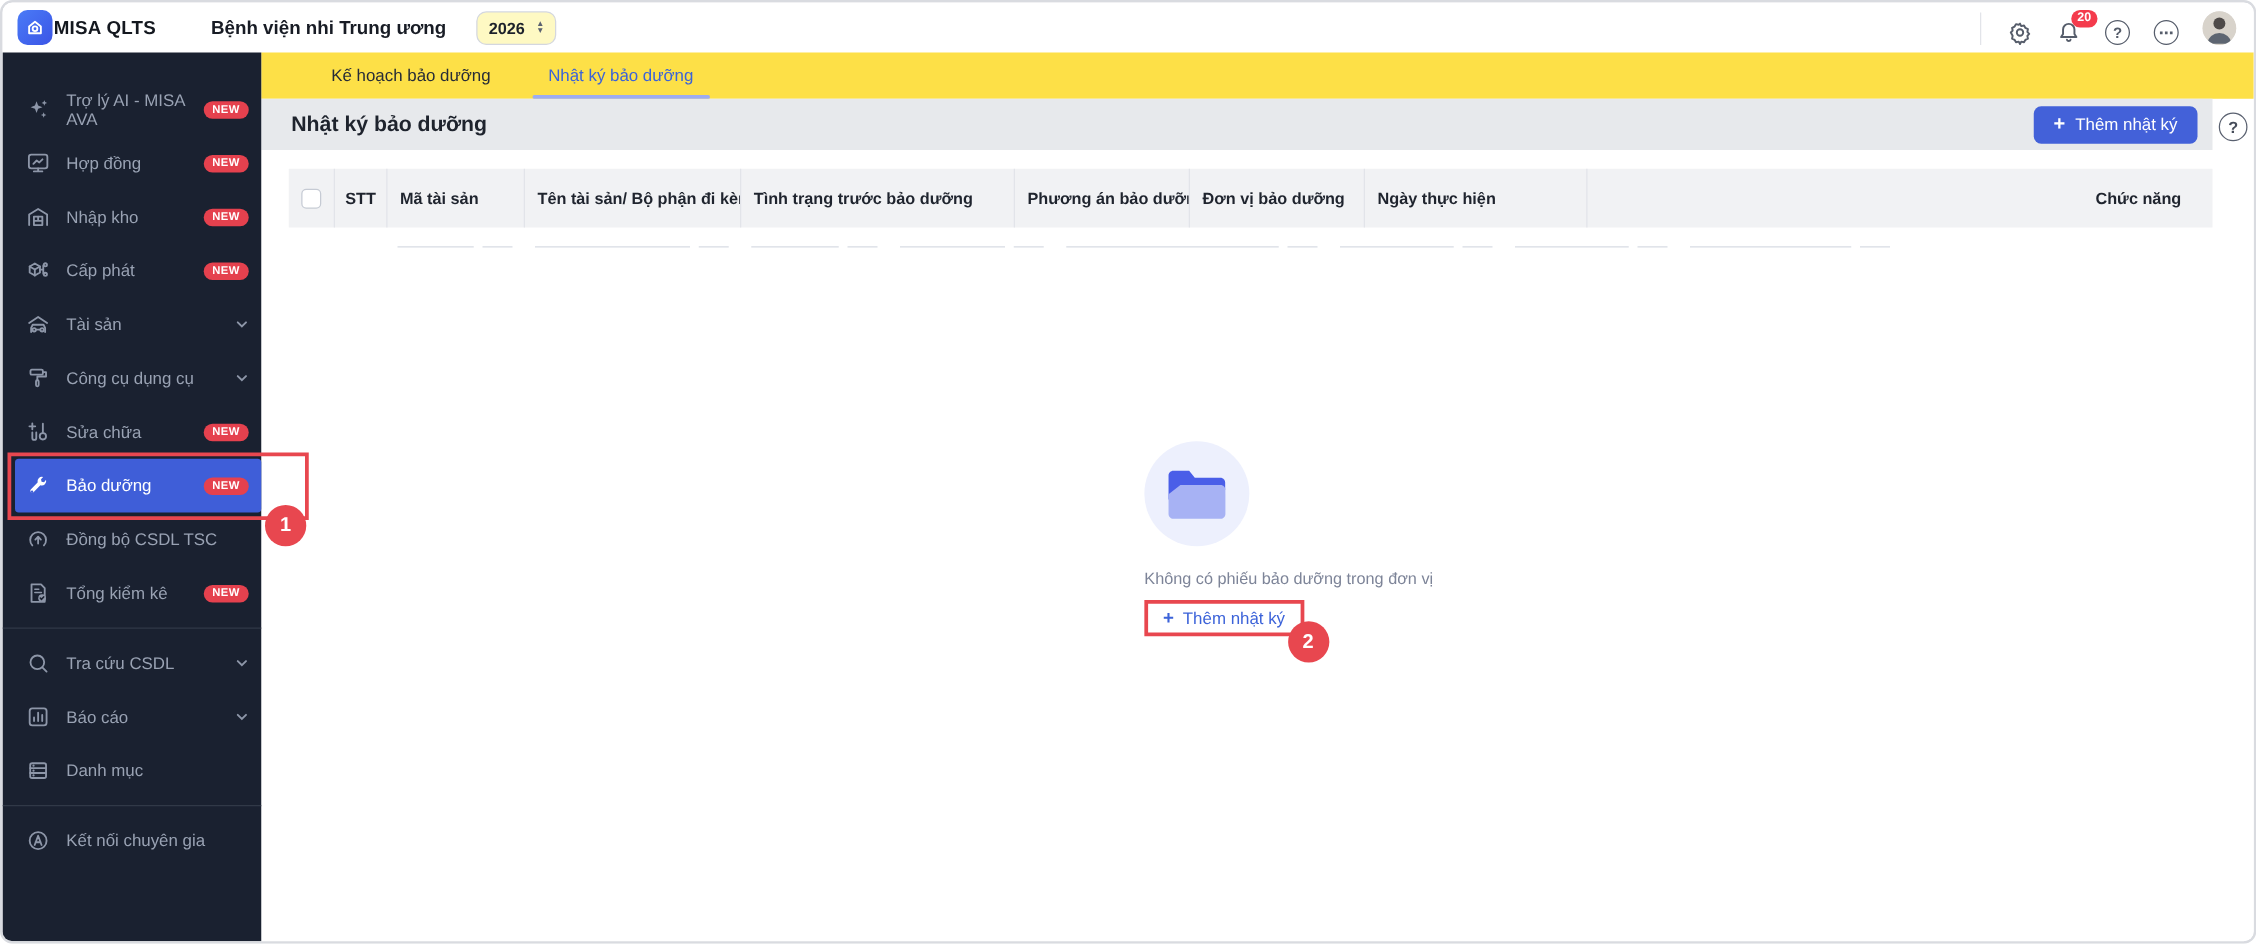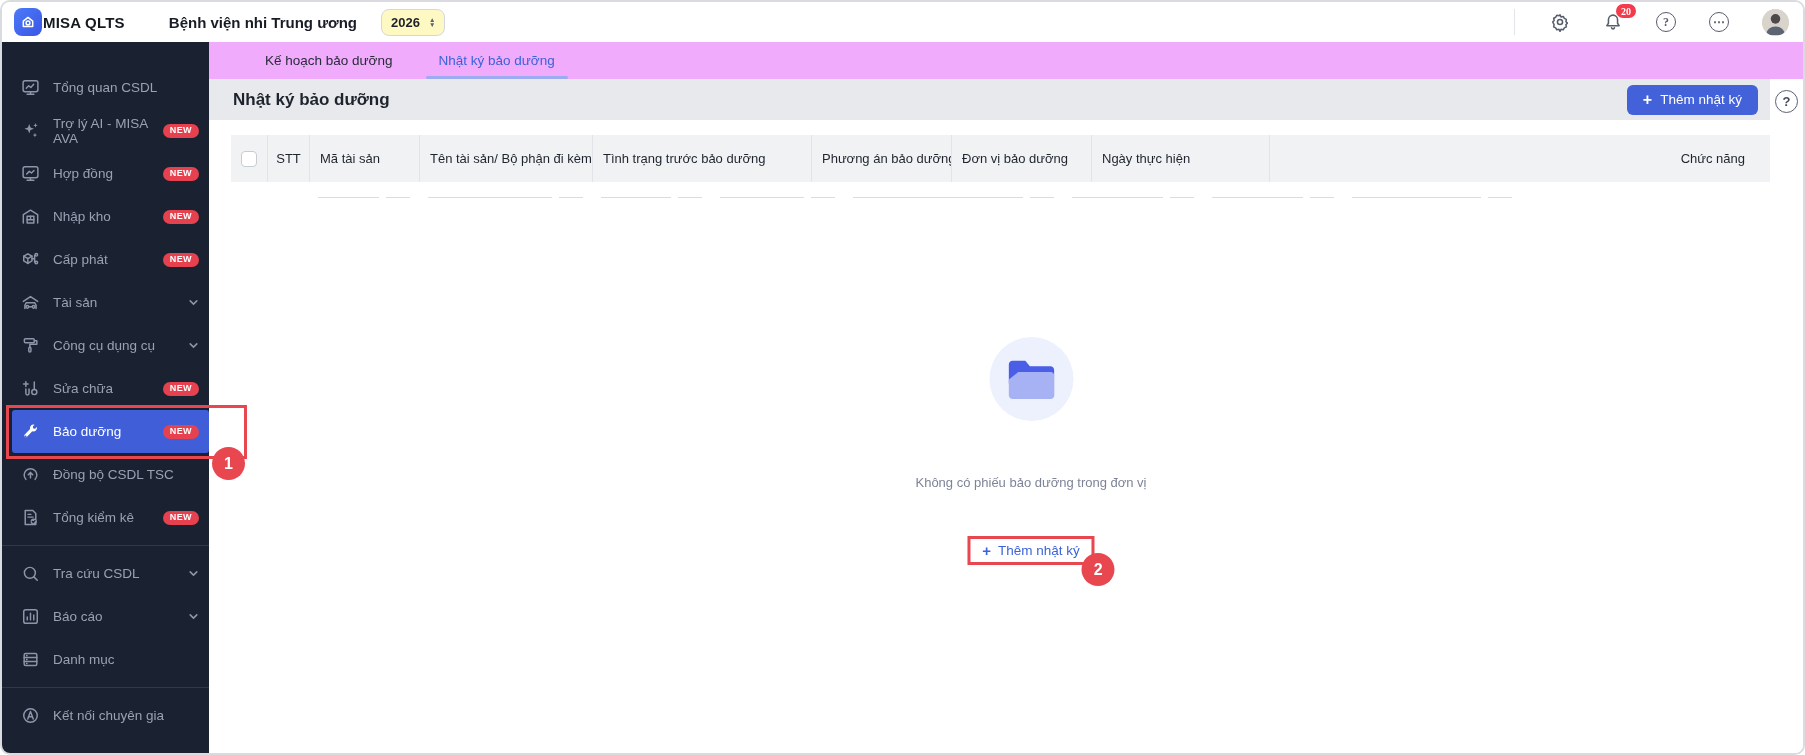--- a/index.html
+++ b/index.html
@@ -17,21 +17,21 @@
   .topbar { height: 40px; display: flex; align-items: center; padding: 0 14px 0 12px; background: #fff; }
   .logo-box { width: 28px; height: 28px; border-radius: 8px; background: linear-gradient(135deg,#4a7bf7,#3b55e6);
     display: flex; align-items: center; justify-content: center; flex-shrink: 0; }
   .app-name { font-weight: bold; font-size: 15px; color: #14181f; margin-left: 1px; letter-spacing: .2px; }
   .org-name { font-weight: bold; font-size: 15px; color: #181c25; margin-left: 44px; }
   .year-select { margin-left: 24px; height: 27px; border: 1px solid #d4d7df; border-radius: 8px;
     display: flex; align-items: center; padding: 0 9px; gap: 9px; cursor: pointer; background:#fef9c3; }
   .year-select .yr { font-weight: bold; font-size: 13px; color: #1c212b; }
   .stepper { display: flex; flex-direction: column; line-height: 5px; }
   .stepper span { font-size: 6.5px; color: #5a6170; }
-  .top-right { margin-left: auto; display: flex; align-items: center; gap: 33px; font-family: Liberation Serif, serif; }
+  .top-right { margin-left: auto; display: flex; align-items: flex-end; gap: 19px; }
   .v-divider { width: 1px; height: 26px; background: #e2e4e9; margin-right: 2px; }
   .tb-icon { position: relative; display: flex; align-items: center; color: #565d6b; cursor: pointer; }
   .nbadge { position: absolute; top: -8px; right: -13px; background: #f43b4c; color: #fff;
     font-size: 10px; font-weight: bold; border-radius: 9px; padding: 1.5px 5px; line-height: 11px; }
   .circle-glyph { width: 20px; height: 20px; border: 1.7px solid #565d6b; border-radius: 50%;
     display: flex; align-items: center; justify-content: center; font-size: 12px; font-weight: bold; color: #565d6b; }
   .avatar { width: 27px; height: 27px; border-radius: 50%; overflow: hidden; background: #d9d4cd; cursor: pointer; }
   
   .layout { display: flex; height: 711px; }
   
@@ -46,58 +46,58 @@
   .schevron { margin-left: auto; color: #8d96a8; display: flex; }
   .side-divider { height: 1px; background: #313947; margin: 6px 0; }
   
   .ann-rect-1 { position: absolute; left: -6px; top: -5px; bottom: -6px; right: -38px;
     border: 3px solid #e8474f; pointer-events: none; z-index: 6; }
   .ann-circle-1 { position: absolute; right: -36px; top: 37px; width: 33px; height: 33px; border-radius: 50%;
     background: #e8474f; color: #fff; font-size: 16px; font-weight: bold;
     display: flex; align-items: center; justify-content: center; z-index: 7; pointer-events: none; }
   
   .main { flex: 1; position: relative; background: #fff; min-width: 0; }
-  .tabbar { height: 37px; display: flex; align-items: flex-end; padding-left: 56px; gap: 46px; background: #f0abfc; }
+  .tabbar { height: 37px; display: flex; align-items: flex-end; padding-left: 56px; gap: 46px; background: #fde047; }
   .tab { font-size: 13.5px; color: #272c37; padding-bottom: 11px; position: relative; cursor: pointer; white-space: nowrap; }
   .tab.active { color: #3b63d8; }
   .tab.active::after { content: ""; position: absolute; left: -13px; right: -13px; bottom: 0;
     height: 3px; background: #9dacf1; border-radius: 2px; }
   .toolbar-row { height: 41px; background: #e7e9ec; display: flex; align-items: center;
     padding: 0 12px 0 24px; margin-right: 33px; }
   .page-title { font-size: 17px; font-weight: bold; color: #1e232d; }
   .add-btn { margin-left: auto; height: 30px; background: #4361d9; color: #fff; border: none; border-radius: 6px;
     padding: 0 16px; font-size: 13.5px; font-family: inherit; display: flex; align-items: center; gap: 8px; cursor: pointer; }
   .add-btn .plus { font-size: 16px; font-weight: bold; line-height: 1; }
   .help-fab { position: absolute; right: 5px; top: 48px; width: 23px; height: 23px; background: #fff;
     border: 1.7px solid #5a6170; border-radius: 50%; display: flex; align-items: center; justify-content: center;
     font-size: 13px; font-weight: bold; color: #454c59; cursor: pointer; }
   
   .table-head { margin: 15px 33px 0 22px; display: flex; background: #f1f2f4; height: 47px; }
-  .th { display: flex; align-items: center; padding: 0 10px; font-size: 13px; font-weight: normal; color: #1f242e;
+  .th { display: flex; align-items: center; padding: 0 10px; font-size: 13px; font-weight: bold; color: #1f242e;
     border-left: 1px solid #e2e4e9; cursor: pointer; white-space: nowrap; overflow: hidden; }
   .th:first-child { border-left: none; justify-content: center; }
   .col-check { width: 36px; flex-shrink: 0; }
   .col-0 { width: 42px; flex-shrink: 0; justify-content: center; }
   .col-1 { width: 110px; flex-shrink: 0; }
   .col-2 { width: 173px; flex-shrink: 0; }
   .col-3 { width: 119px; flex-shrink: 0; }
   .col-4 { width: 133px; flex-shrink: 0; }
   .col-5 { width: 219px; flex-shrink: 0; }
   .col-6 { width: 140px; flex-shrink: 0; }
   .col-7 { width: 140px; flex-shrink: 0; }
   .col-8 { width: 178px; flex-shrink: 0; }
   .col-9 { flex: 1; justify-content: flex-end; padding-right: 25px; }
   .checkbox { width: 16px; height: 16px; background: #fff; border: 1.5px solid #c6cbd4; border-radius: 4px; cursor: pointer; }
   .filter-row { margin: 0 33px 0 22px; display: flex; height: 16px; }
   .fcell { display: flex; align-items: flex-end; gap: 7px; padding: 0 9px; }
   .f-line { flex: 1; border-bottom: 1px solid #d8dce3; height: 100%; cursor: text; }
   .f-btn { width: 24px; border-bottom: 1px solid #d8dce3; height: 100%; cursor: pointer; }
   
-  .empty { position: absolute; left: 822px; top: 295px; transform: translateX(-50%);
-    display: flex; flex-direction: column; align-items: center; gap: 36px; }
+  .empty { position: absolute; left: 822px; top: 311px; transform: translateX(-50%);
+    display: flex; flex-direction: column; align-items: flex-start; }
   .halo { width: 84px; height: 84px; border-radius: 50%; background: #edf0fd;
     display: flex; align-items: center; justify-content: center; }
   .empty-msg { margin-top: 18px; font-size: 13px; color: #7d8498; white-space: nowrap; }
   .ann-box-2 { margin-top: 10px; border: 3px solid #e8474f; padding: 4px 12px; position: relative; }
   .empty-link { display: flex; align-items: center; gap: 7px; color: #3c63d9; font-size: 13.5px; cursor: pointer; white-space: nowrap; }
   .empty-link .plus { font-size: 15px; font-weight: bold; line-height: 1; }
   .ann-circle-2 { position: absolute; right: -23px; bottom: -24px; width: 33px; height: 33px; border-radius: 50%;
     background: #e8474f; color: #fff; font-size: 16px; font-weight: bold;
     display: flex; align-items: center; justify-content: center; pointer-events: none; }
   svg { display: block; }
@@ -152,30 +152,20 @@
         </svg>
       </div>
     </div>
   </div>
 
   <div class="layout">
 
     <nav class="sidebar">
       <div class="side-item">
         <span class="sicon">
-            <svg width="19" height="19" viewBox="0 0 18 18" fill="none" stroke="currentColor" stroke-width="1.4" stroke-linecap="round" stroke-linejoin="round">
-              <rect x="2" y="2.5" width="14" height="10.5" rx="1.8"></rect>
-              <path d="M5 9.7l2.3-2.4 2 1.6 2.7-3"></path>
-              <path d="M9 13v2.3M5.8 15.3h6.4"></path>
-            </svg>
-          </span>
-        <span>Tổng quan CSDL</span>
-      </div>
-      <div class="side-item">
-        <span class="sicon">
             <svg width="19" height="19" viewBox="0 0 18 18" fill="currentColor" stroke="none">
               <path d="M7.8 2.8l1.2 3.3 3.3 1.2-3.3 1.2-1.2 3.3-1.2-3.3-3.3-1.2 3.3-1.2z"></path>
               <path d="M13.7 2l.6 1.5 1.5.6-1.5.6-.6 1.5-.6-1.5-1.5-.6 1.5-.6z"></path>
               <path d="M13.2 11.2l.6 1.5 1.5.6-1.5.6-.6 1.5-.6-1.5-1.5-.6 1.5-.6z"></path>
             </svg>
           </span>
         <span>Trợ lý AI - MISA AVA</span>
         <span class="badge-new">NEW</span>
       </div>
       <div class="side-item">

